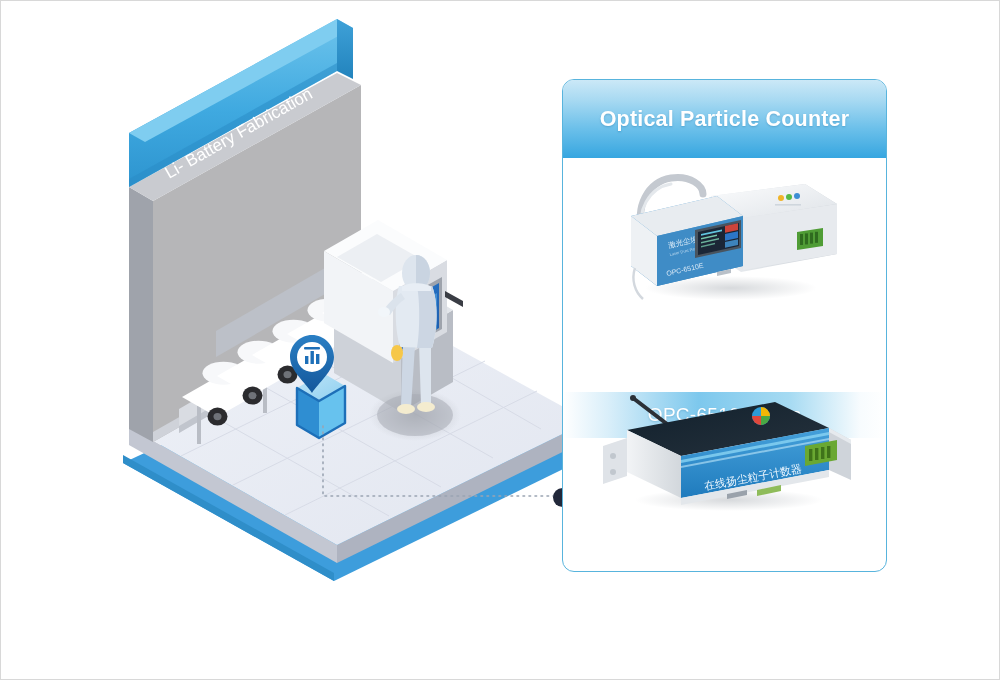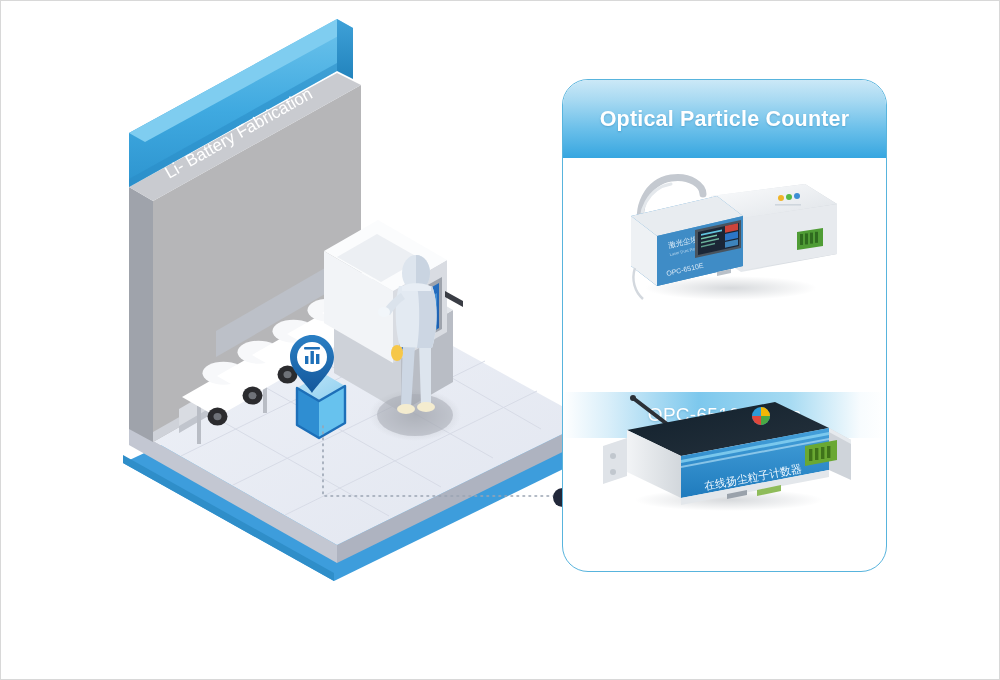--- a/index.html
+++ b/index.html
@@ -20,21 +20,21 @@
 
   
   #scene{position:absolute;left:0;top:0;width:620px;height:640px;}
 
   
   #product-card{
     position:absolute;
     left:561px;top:78px;
     width:325px;height:493px;
     border:1.4px solid #58b4dd;
-    border-radius:26px;
+    border-radius:12px;
     background:#ffffff;
     box-sizing:border-box;
     overflow:hidden;
   }
   #card-header{
     position:absolute;left:0;top:0;width:100%;height:78px;
     background:linear-gradient(180deg,#cbe8f7 0%,#a9daf2 25%,#6cc0ea 62%,#36a6e0 100%);
   }
   #card-header-title{
     position:absolute;

